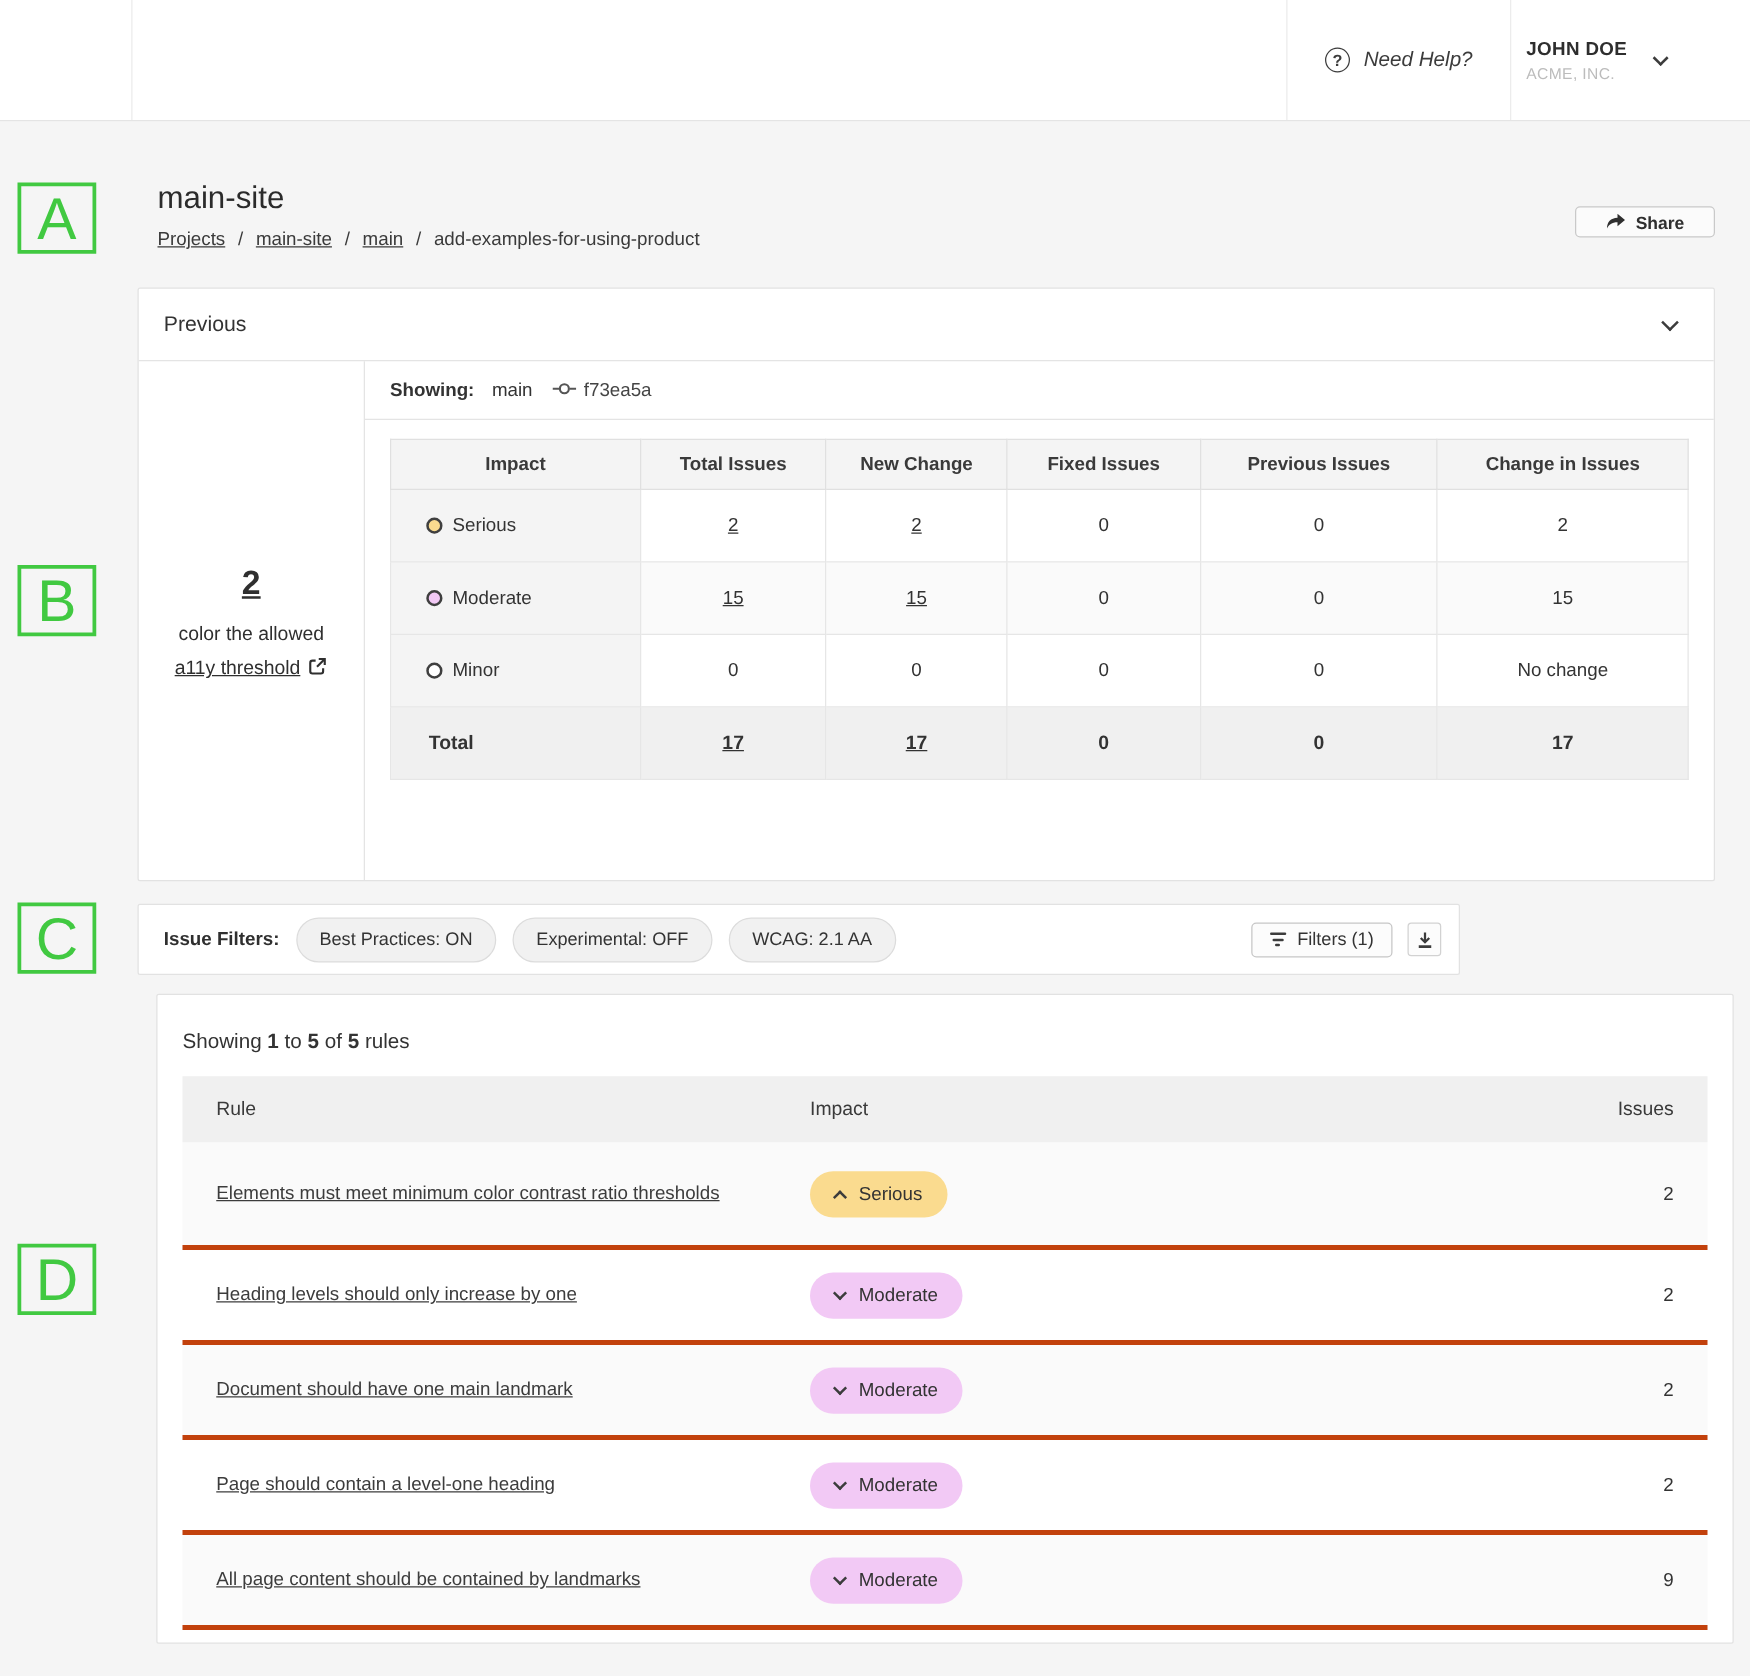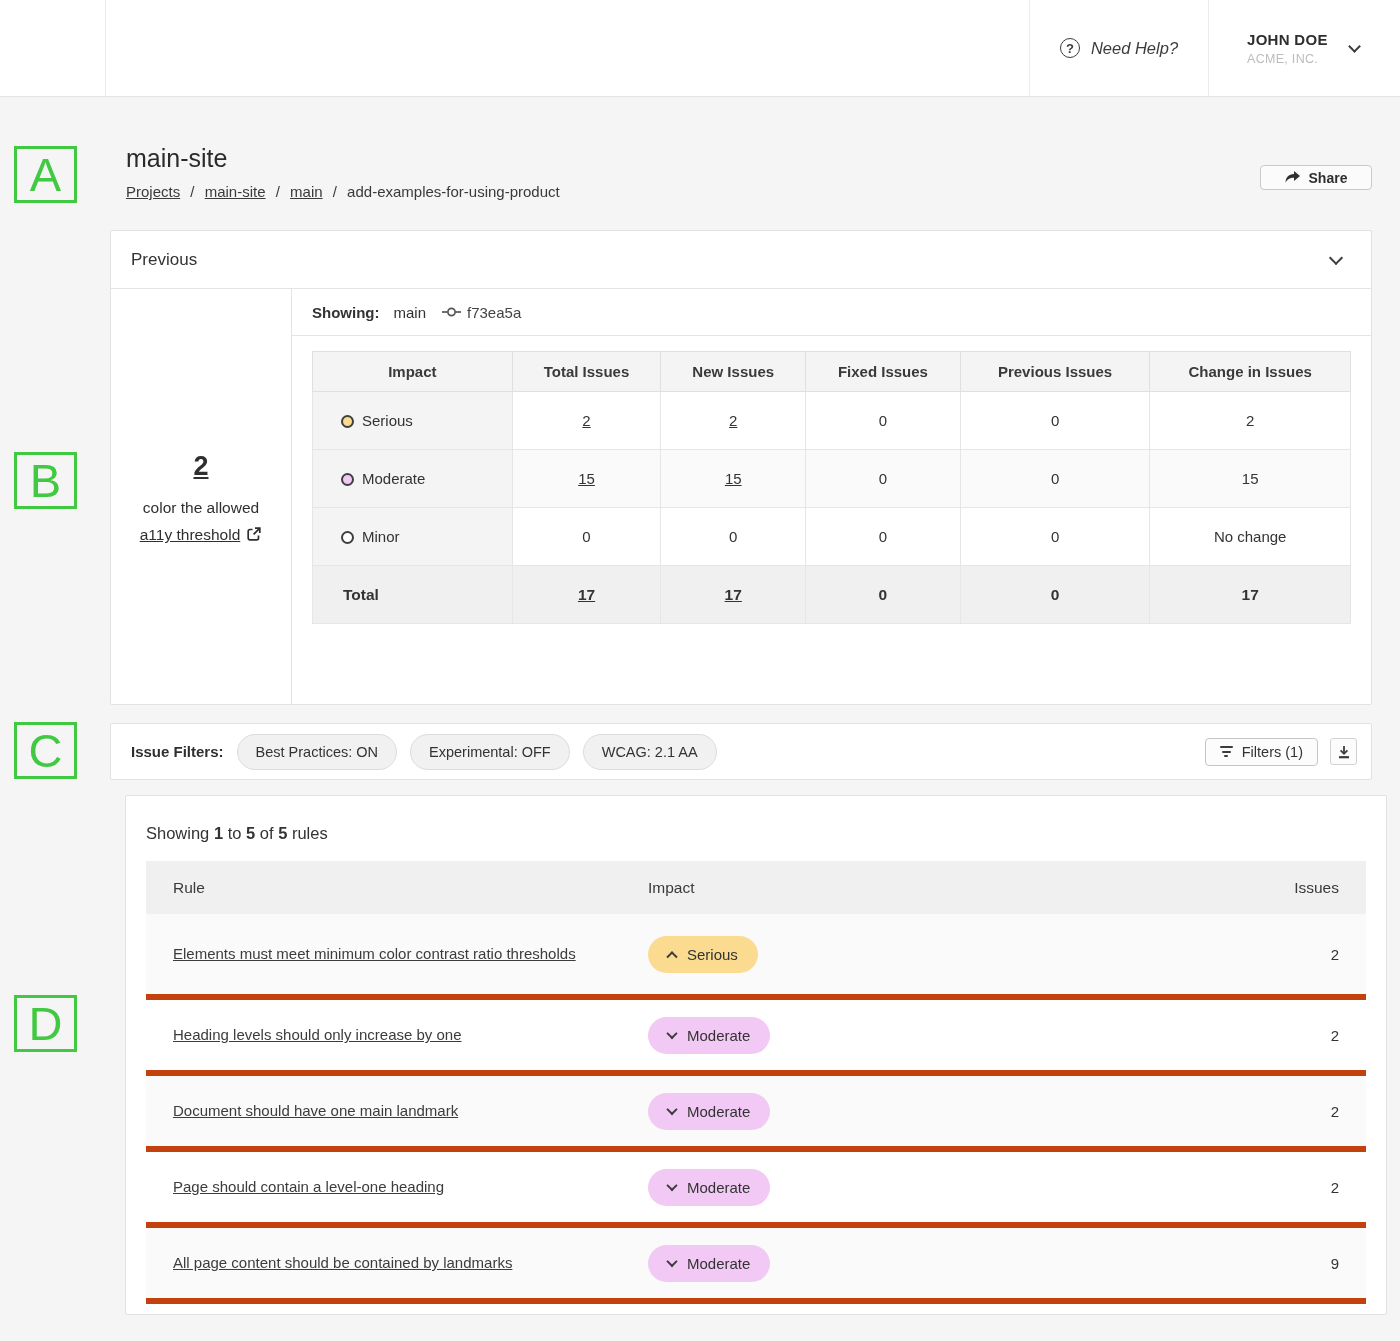--- a/index.html
+++ b/index.html
@@ -32,21 +32,21 @@
     display:flex; align-items:center; justify-content:center; gap:11px; cursor:pointer;
   }
   .help-circle {
     width:20px; height:20px; border:1.6px solid #3c3c3c; border-radius:50%;
     display:flex; align-items:center; justify-content:center;
     font-size:13px; font-weight:bold; color:#3c3c3c;
   }
   .help-label { font-size:16.5px; color:#3c3c3c;font-style:italic; }
   .user-section {
     height:100%; width:192px; border-left:1px solid #ececec;
-    display:flex; align-items:center; padding-left:38px; cursor:pointer;
+    display:flex; align-items:center; padding-left:12px; cursor:pointer;
   }
   .user-name { font-size:15px; font-weight:bold; color:#2e2e2e; letter-spacing:.3px; }
   .user-org { font-size:12.5px; color:#bcbcbc; margin-top:4px; letter-spacing:.3px; }
   .user-section .chev { margin-left:22px; margin-top:-3px; }
 
   
   .annot {
     position:absolute; left:14px; width:63px; height:57px;
     border:3px solid #41c941; color:#41c941;
     display:flex; align-items:center; justify-content:center;
@@ -110,21 +110,21 @@
     display:inline-block; width:13px; height:13px; border:2.5px solid #3f3f3f; border-radius:50%;
     margin-right:8px; vertical-align:-2px; background:#fff;
   }
   .dot-critical { background-color:#f4e4b4; background-image:radial-gradient(#a8883f 30%, rgba(0,0,0,0) 32%); background-size:4px 4px; }
   .dot-serious { background:#fadb8f; }
   .dot-moderate { background:#f2c9f5; }
   .dot-minor { background:#fff; }
   .num-link { color:#333; text-decoration:underline; cursor:pointer; }
 
   
-  .filters-card { left:110px; top:723px; width:1262px; height:57px; display:flex; align-items:center; padding:0 14px 0 20px; }
+  .filters-card { left:110px; top:723px; width:1058px; height:57px; display:flex; align-items:center; padding:0 14px 0 20px; }
   .filters-label { font-size:15px; font-weight:bold; color:#2f2f2f; }
   .chip {
     margin-left:13px; background:#f1f1f1; border:1px solid #dcdcdc; border-radius:18px;
     padding:9px 18px; font-size:14.5px; color:#333; cursor:pointer; white-space:nowrap;
   }
   .chip:first-of-type { margin-left:18px; }
   .filters-spacer { flex:1; }
   .filters-btn {
     display:flex; align-items:center; gap:9px; border:1px solid #c6c6c6; border-radius:4px;
     background:#fcfcfc; padding:5px 14px; font-size:14.5px; color:#333; cursor:pointer;
@@ -143,21 +143,21 @@
   .rules-showing { padding:28px 20px 18px 20px; font-size:16.5px; color:#333; }
   .rules-showing b { font-weight:bold; }
   .rules-table { margin:0 20px; }
   .rules-head {
     background:#f0f0f0; height:53px; display:grid; grid-template-columns:475px 1fr 90px;
     align-items:center; padding:0 27px; font-size:15.5px; color:#3a3a3a;
   }
   .rules-head .col-issues { text-align:right; }
   .rule-row {
     display:grid; grid-template-columns:475px 1fr 90px; align-items:center;
-    padding:14px 27px; min-height:76px; border-bottom:6px solid #c2410c; background:#fff;
+    padding:14px 27px; min-height:76px; border-bottom:4px solid #c2410c; background:#fff;
   }
   .rule-row.stripe { background:#fafafa; }
   .rule-row.first { min-height:86px; }
   .rule-link { font-size:15px; color:#3c3c3c; text-decoration:underline; line-height:1.45; cursor:pointer; }
   .impact-chip {
     display:inline-flex; align-items:center; gap:11px; border:none; border-radius:19px;
     padding:10px 20px; font-size:15px; color:#333; cursor:pointer; width:auto;
     font-family:"Liberation Sans",sans-serif;
   }
   .chip-serious { background:#fadb8f; }
@@ -248,21 +248,21 @@
               <col style="width:149px">
               <col style="width:145px">
             <col style="width:155px">
               <col style="width:190px">
               <col style="width:201px">
           </colgroup>
           <thead>
             <tr>
               <th>Impact</th>
               <th>Total Issues</th>
-              <th>New Issues</th>
+              <th>New Change</th>
               <th>Fixed Issues</th>
               <th>Previous Issues</th>
               <th>Change in Issues</th>
             </tr>
           </thead>
           <tbody>
             <tr>
               <td class="impact-cell"><span class="dot dot-serious"></span><span>Serious</span></td>
               <td><a class="num-link">2</a></td>
               <td><a class="num-link">2</a></td>

